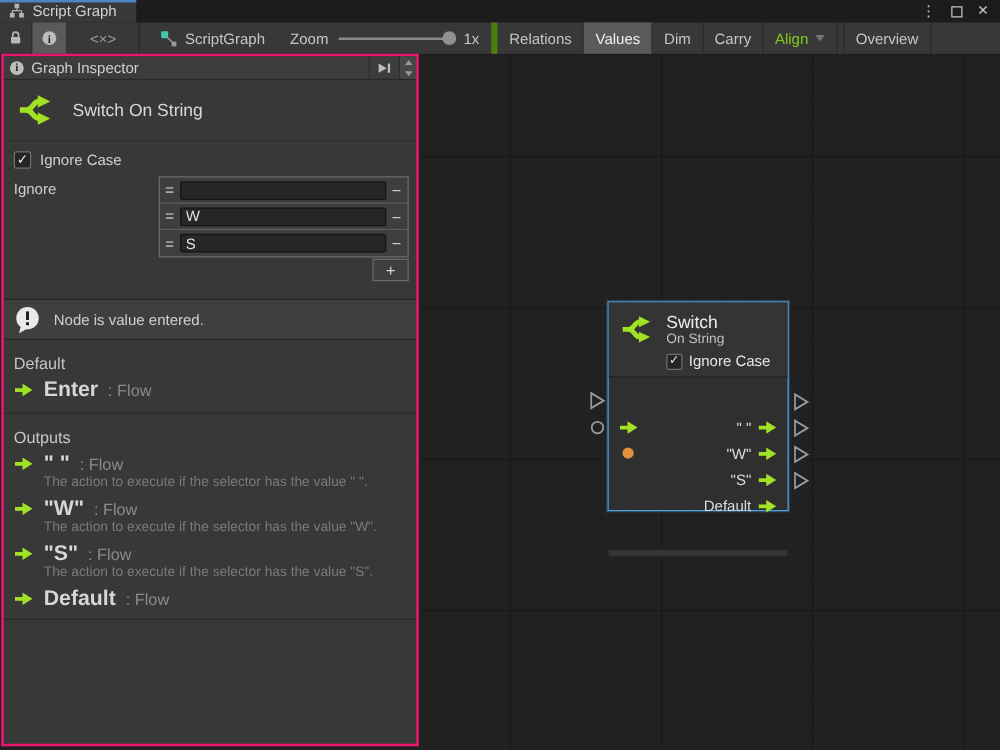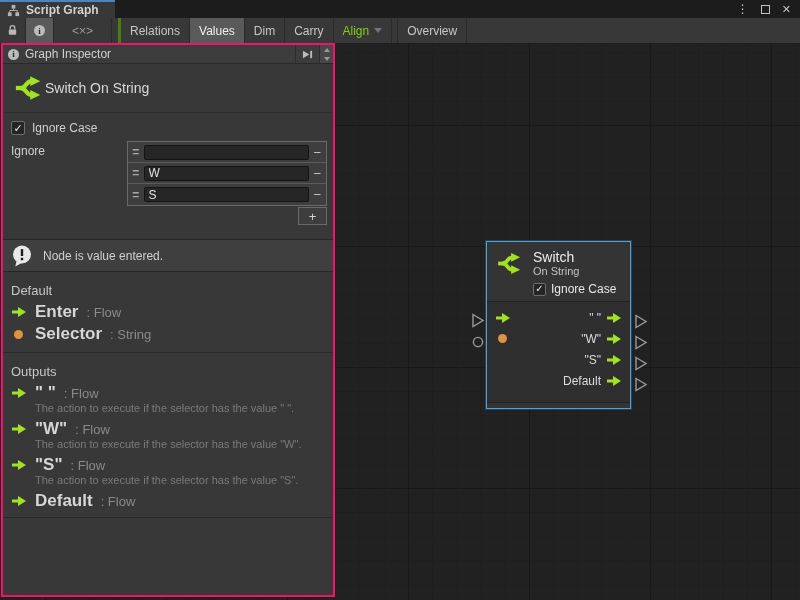--- a/index.html
+++ b/index.html
@@ -6,21 +6,21 @@
   html,body { margin:0; padding:0; }
   body {
     width:800px; height:600px; position:relative; overflow:hidden;
     background:#1c1c1c; color:#c8c8c8;
     font-family:"Liberation Sans","DejaVu Sans",sans-serif; font-size:12px;
   }
   svg { display:block; }
 
   
   .titlebar { position:absolute; top:0; left:0; right:0; height:18px; background:#1c1c1c; display:flex; align-items:stretch; }
-  .tab { display:flex; align-items:center; gap:6px; padding:0 16px 0 7px; background:#383838; border-top:2px solid #4c84c4; color:#d2d2d2; font-size:12px;font-weight:bold; }
+  .tab { display:flex; gap:6px; padding:0 16px 0 7px; background:#383838; border-top:2px solid #4c84c4; color:#d2d2d2; font-size:12px; }
   .win-controls { margin-left:auto; display:flex; align-items:center; gap:12px; padding-right:9px; color:#c4c4c4; }
   .kebab { font-size:12px; line-height:1; }
   .maxbox { width:9px; height:9px; border:1.5px solid #c4c4c4; }
   .closex { font-size:11px; line-height:1; }
 
   
   .toolbar { position:absolute; top:18px; left:0; right:0; height:26px; background:#383838; border-bottom:1px solid #1e1e1e; display:flex; align-items:stretch; color:#c6c6c6; }
   .tb-btn { display:flex; align-items:center; justify-content:center; padding:0 9px; border-right:1px solid #2a2a2a; white-space:nowrap; }
   .tb-btn.icon { padding:0 6px; }
   .tb-btn.active { background:#5a5a5a; color:#f0f0f0; }
@@ -46,21 +46,21 @@
   .insp-header { flex:none; height:19px; background:#3c3c3c; border-bottom:1px solid #292929; display:flex; align-items:stretch; }
   .insp-header-left { display:flex; align-items:center; gap:6px; padding-left:5px; color:#cfcfcf; }
   .info-badge { width:11px; height:11px; border-radius:50%; background:#bcbcbc; color:#262626; font-size:9px; font-weight:bold; display:flex; align-items:center; justify-content:center; font-family:"Liberation Serif",serif; }
   .hspacer { flex:1; }
   .dock-btn { width:24px; display:flex; align-items:center; justify-content:center; border-left:1px solid #2d2d2d; }
   .scrub { width:14px; background:#474747; border-left:1px solid #2d2d2d; display:flex; flex-direction:column; }
   .scrub-btn { flex:1; display:flex; align-items:center; justify-content:center; }
   .tri-up { width:0; height:0; border-left:3.5px solid transparent; border-right:3.5px solid transparent; border-bottom:4px solid #9a9a9a; }
   .tri-dn { width:0; height:0; border-left:3.5px solid transparent; border-right:3.5px solid transparent; border-top:4px solid #9a9a9a; }
 
-  .title-row { flex:none; height:49px; display:flex; align-items:center; padding:0 10px; border-bottom:1px solid #2e2e2e; }
+  .title-row { flex:none; height:49px; display:flex; align-items:center; gap:13px; padding:0 10px; border-bottom:1px solid #2e2e2e; }
   .title-text { font-size:14px; color:#d8d8d8; }
 
   .check-row { display:flex; align-items:center; gap:7px; margin:8px 0 0 8px; color:#cfcfcf; }
   .cbox { width:14px; height:14px; background:#252525; border:1px solid #6e6e6e; border-radius:2px; color:#ececec; font-size:11px; font-weight:bold; display:flex; align-items:center; justify-content:center; line-height:1; }
   .cbox.small { width:13px; height:13px; font-size:10px; }
 
   .options-row { display:flex; margin-top:6px; }
   .options-label { width:122px; padding-left:8px; color:#cfcfcf; padding-top:3px; }
   .options-list { width:200px; margin-left:2px; }
   .list-box { border:1px solid #6a6a6a; background:#3e3e3e; }
@@ -76,21 +76,21 @@
 
   .sect-head { font-size:13px; color:#c6c6c6; padding:11px 0 3px 8px; }
   .port-line { display:flex; align-items:center; gap:8px; height:22px; padding-left:8px; }
   .pname { font-weight:bold; color:#d6d6d6; font-size:17px; }
   .ptype { color:#8a8a8a; font-size:13px; }
   .pdesc { margin:-2px 0 4px 32px; color:#7a7a7a; font-size:11px; }
   .sect-divider { border-top:1px solid #2a2a2a; margin-top:7px; }
   .bottom-divider { border-top:1px solid #2a2a2a; margin-top:5px; }
 
   
-  .node { position:absolute; left:486px; top:241px; width:145px; height:168px; border:1px solid #4ba0e0; background:#2f2f2f; display:flex; flex-direction:column; box-shadow:0 0 0 1px rgba(75,160,224,0.25); }
+  .node { position:absolute; left:486px; top:241px; width:145px; height:168px; border:1px solid #4ba0e0; background:#2f2f2f; display:flex; flex-direction:column; box-shadow:0 0 0 1px rgba(75,160,224,0.25);gap:24px; }
   .node-header { flex:none; background:#343434; border-bottom:1px solid #222222; padding:7px 8px 5px 8px; }
   .nh-top { display:flex; align-items:center; gap:8px; }
   .nh-title { font-size:14px; color:#ececec; line-height:1.15; }
   .nh-sub { font-size:11px; color:#c2c2c2; line-height:1.2; }
   .node-check { display:flex; align-items:center; gap:5px; margin:4px 0 0 38px; color:#e6e6e6; font-size:12px; }
   .node-body { flex:1; padding-top:5px; }
   .port-row { height:21px; display:flex; align-items:center; justify-content:space-between; padding:0 8px; }
   .port-left { width:18px; display:flex; align-items:center; }
   .port-right { display:flex; align-items:center; gap:5px; color:#dcdcdc; font-size:12px; }
   .node-footer { flex:none; height:6px; background:#343434; border-top:1px solid #222222; }
@@ -128,21 +128,36 @@
         <rect x="3" y="6" width="8" height="5.6" rx="1" fill="#b8b8b8"></rect>
       </svg>
   </div>
   <div class="tb-btn icon active" style="min-width:28px;">
     <span class="info-badge">i</span>
   </div>
   <div class="tb-btn" style="min-width:58px; color:#9a9a9a;">
     <span>&lt;×&gt;</span>
   </div>
   <div class="tb-gap"></div>
-  <div class="tb-btn" style="border-left:3px solid #4d7c0f;">
+  <div class="tb-plain">
+    <svg width="14" height="14" viewBox="0 0 15 15">
+        <rect x="1" y="1" width="6" height="6" rx="1" fill="#45c8b0"></rect>
+        <path d="M6 6 L11 11" stroke="#9a9a9a" stroke-width="1.3"></path>
+        <rect x="10" y="10" width="4" height="4" fill="#9a9a9a"></rect>
+      </svg>
+    <span>ScriptGraph</span>
+  </div>
+  <div class="tb-plain" style="gap:8px;">
+    <span>Zoom</span>
+    <span class="zoom-track">
+        <span class="zoom-knob"></span>
+      </span>
+    <span>1x</span>
+  </div>
+  <div class="tb-btn" style="border-left:5px solid #4d7c0f;">
       <span>Relations</span>
     </div>
   <div class="tb-btn active">
       <span>Values</span>
     </div>
   <div class="tb-btn">
       <span>Dim</span>
     </div>
   <div class="tb-btn">
       <span>Carry</span>
@@ -237,25 +252,20 @@
 
   <div class="sect-head">Default</div>
   <div class="port-line">
     <svg width="16" height="10" viewBox="0 0 16 10">
         <path d="M1 5h8" stroke="#a2e224" stroke-width="3"></path>
         <path d="M7 0 L15 5 L7 10 Z" fill="#a2e224"></path>
       </svg>
     <span class="pname">Enter</span>
     <span class="ptype">: Flow</span>
   </div>
-  <div class="port-line">
-    <span class="value-dot" style="margin-left:3px; margin-right:4px;"></span>
-    <span class="pname">Selector</span>
-    <span class="ptype">: String</span>
-  </div>
 
   <div class="sect-divider"></div>
   <div class="sect-head">Outputs</div>
 
   <div class="port-line">
     <svg width="16" height="10" viewBox="0 0 16 10">
         <path d="M1 5h8" stroke="#a2e224" stroke-width="3"></path>
         <path d="M7 0 L15 5 L7 10 Z" fill="#a2e224"></path>
       </svg>
     <span class="pname">" "</span>

